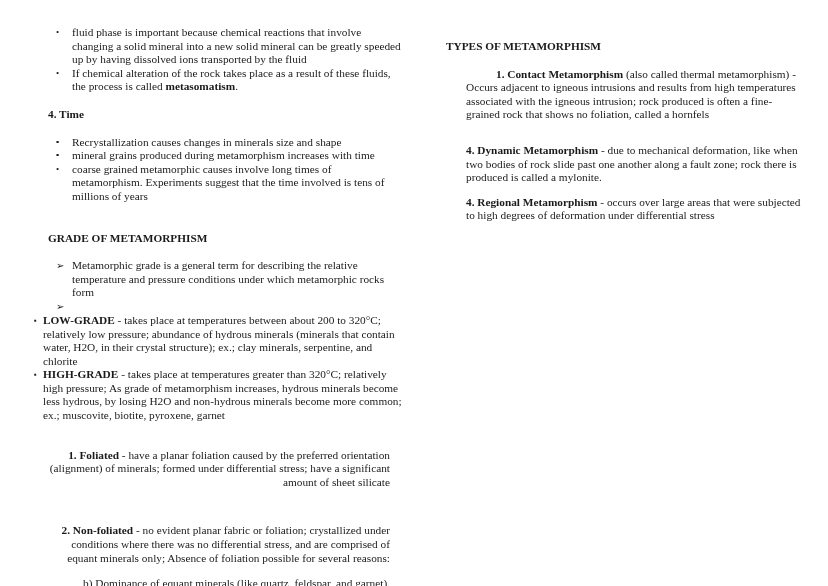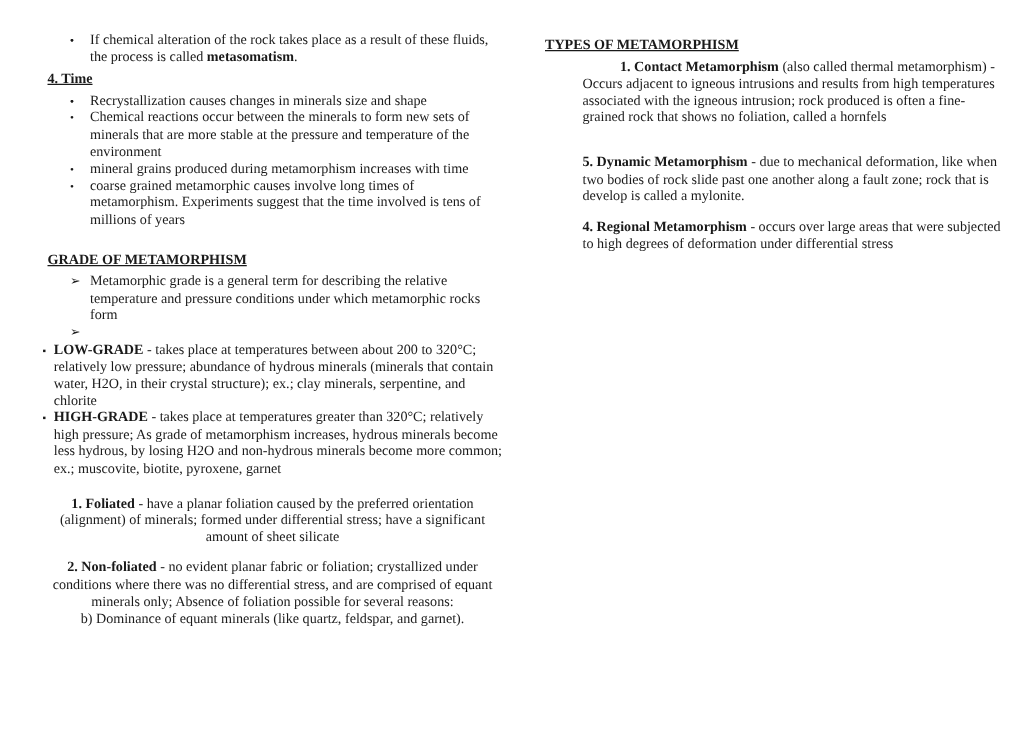--- a/index.html
+++ b/index.html
@@ -25,30 +25,29 @@
     position: absolute;
     top: 26px;
   }
   .col-left  { left: 34px;  width: 368px; }
   .col-right { left: 432px; width: 372px; }
 
   
   .para {
     font-size: 11.3px;
     line-height: 13.6px;
-    text-align: center;
-    margin: 0;
+    text-align: right;
+    margin: 12px;
     -webkit-font-smoothing: antialiased;
   }
   .heading {
     font-size: 11.3px;
     line-height: 13.6px;
     font-weight: bold;
-    margin: 4px;
-    text-decoration: underline;
+    margin: 14px;
   }
   .b { font-weight: bold; }
   .gap-md { height: 11px; }
   .gap-lg { height: 14px; }
 
   
   .list {
     list-style: none;
     margin: 0;
     padding: 0;
@@ -105,38 +104,38 @@
 </style>
 </head>
 <body>
 
 <div class="page">
 
   <div class="col col-left">
 
     <ul class="list list-disc">
       <li>
+        <span class="marker">•</span><span>fluid phase is important because chemical reactions that involve changing a solid mineral into a new solid mineral can be greatly speeded up by having dissolved ions transported by the fluid</span>
+      </li>
+      <li>
+        <span class="marker">•</span><span>If chemical alteration of the rock takes place as a result of these fluids, the process is called </span><span class="b">metasomatism</span><span>.</span>
+      </li>
+    </ul>
+
+    <div class="heading">4. Time</div>
+
+    <ul class="list list-disc">
+      <li>
         <span class="marker">•</span>
       </li>
       <li>
-        <span class="marker">•</span><span>If chemical alteration of the rock takes place as a result of these fluids, the process is called </span><span class="b">metasomatism</span><span>.</span>
-      </li>
-    </ul>
-
-    <div class="heading">4. Time</div>
-
-    <ul class="list list-disc">
+        <span class="marker">•</span><span>Recrystallization causes changes in minerals size and shape</span>
+      </li>
       <li>
         <span class="marker">•</span>
-      </li>
-      <li>
-        <span class="marker">•</span><span>Recrystallization causes changes in minerals size and shape</span>
-      </li>
-      <li>
-        <span class="marker">•</span><span>Chemical reactions occur between the minerals to form new sets of minerals that are more stable at the pressure and temperature of the environment</span>
       </li>
       <li>
         <span class="marker">•</span><span>mineral grains produced during metamorphism increases with time</span>
       </li>
       <li>
         <span class="marker">•</span><span>coarse grained metamorphic causes involve long times of metamorphism. Experiments suggest that the time involved is tens of millions of years</span>
       </li>
     </ul>
 
     <div class="gap-lg"></div>
@@ -184,21 +183,21 @@
     <p class="rc-para first-indent">
       <span class="b">1. Contact Metamorphism</span><span> (also called thermal metamorphism) - Occurs adjacent to igneous intrusions and results from high temperatures associated with the igneous intrusion; rock produced is often a fine-grained rock that shows no foliation, called a hornfels</span>
     </p>
 
     <div class="gap-md"></div>
 
 
     <div class="gap-md"></div>
 
     <p class="rc-para">
-      <span class="b">5. Dynamic Metamorphism</span><span> - due to mechanical deformation, like when two bodies of rock slide past one another along a fault zone; rock that is develop is called a mylonite.</span>
+      <span class="b">4. Dynamic Metamorphism</span><span> - due to mechanical deformation, like when two bodies of rock slide past one another along a fault zone; rock there is produced is called a mylonite.</span>
     </p>
 
     <div class="gap-md"></div>
 
     <p class="rc-para">
       <span class="b">4. Regional Metamorphism</span><span> - occurs over large areas that were subjected to high degrees of deformation under differential stress</span>
     </p>
 
   </div>
 

